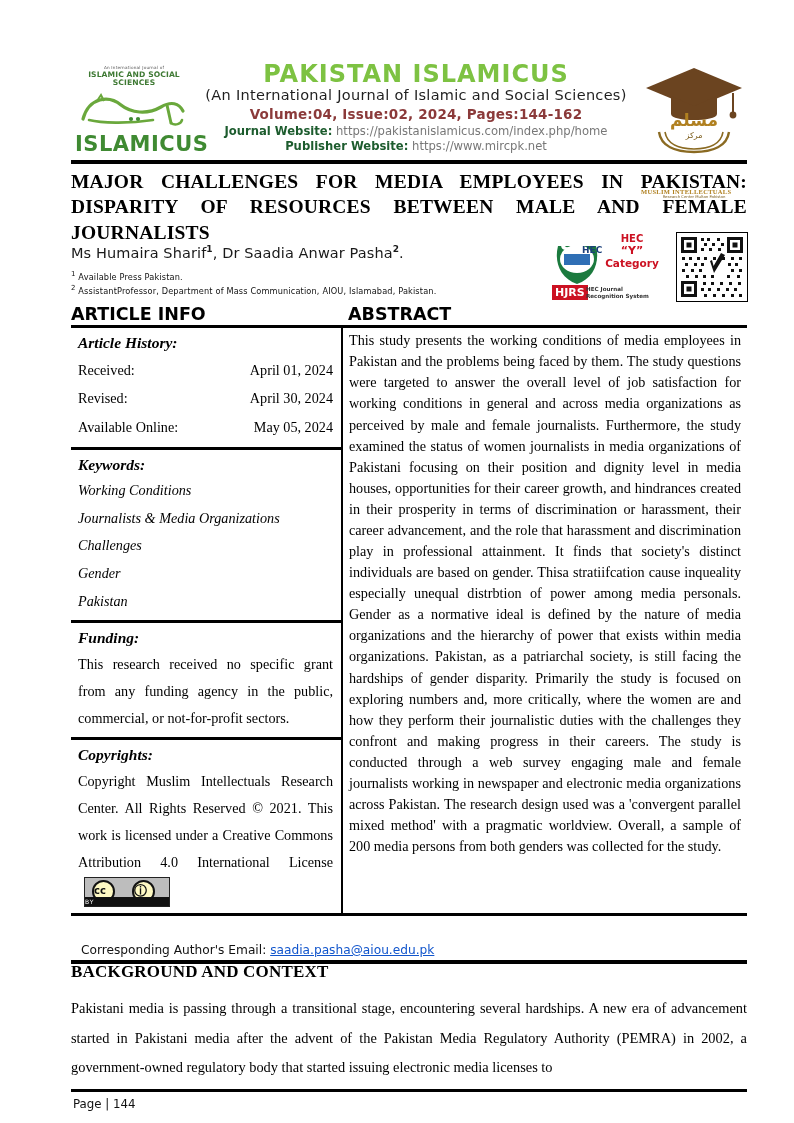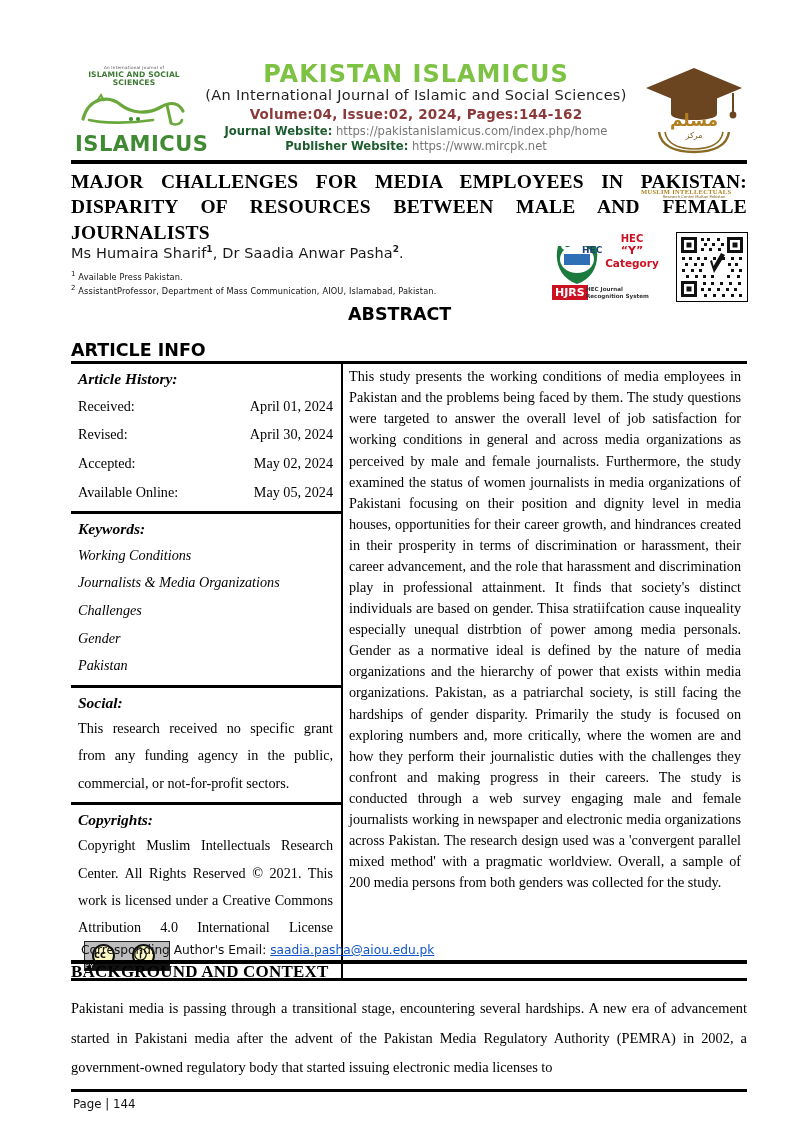--- a/index.html
+++ b/index.html
@@ -228,21 +228,21 @@
     border-bottom: 3.5px solid #000;
   }
   .hdr-left, .hdr-right {
     font-family: "DejaVu Sans", sans-serif;
     font-weight: bold;
     font-size: 17.5px;
     letter-spacing: 0px;
     padding-bottom: 1px;
     line-height: 1.1;
   }
-  .hdr-left { width: 272px; margin-top: 36px; }
+  .hdr-left { width: 272px; }
   .hdr-right { flex: 1; padding-left: 5px;}
 
   .body-row { display: flex; }
   .col-left {
     width: 272px;
     box-sizing: border-box;
     border-right: 2.5px solid #000;
   }
   .col-right {
     flex: 1;
@@ -543,40 +543,36 @@
           <div class="sect-h">Article History:</div>
           <div class="hist-row">
             <span>Received:</span>
             <span>April 01, 2024</span>
           </div>
           <div class="hist-row">
             <span>Revised:</span>
             <span>April 30, 2024</span>
           </div>
           <div class="hist-row">
-            <span>Accepted:</span>
-            <span>May 02, 2024</span>
-          </div>
-          <div class="hist-row">
             <span>Available Online:</span>
             <span>May 05, 2024</span>
           </div>
         </div>
 
         <div class="sect">
           <div class="sect-h">Keywords:</div>
           <div class="kw">Working Conditions</div>
           <div class="kw">Journalists &amp; Media Organizations</div>
           <div class="kw">Challenges</div>
           <div class="kw">Gender</div>
           <div class="kw">Pakistan</div>
         </div>
 
         <div class="sect">
-          <div class="sect-h">Social:</div>
+          <div class="sect-h">Funding:</div>
           <div class="para-just">This research received no specific grant from any funding agency in the public, commercial, or not-for-profit sectors.</div>
         </div>
 
         <div class="sect last">
           <div class="sect-h">Copyrights:</div>
           <div class="para-just">
             <span>Copyright Muslim Intellectuals Research Center. All Rights Reserved © 2021. This work is licensed under a Creative Commons Attribution 4.0 International License</span><span class="cc-badge"><span class="cc-circ cc-c1">cc</span><span class="cc-circ cc-c2">ⓘ</span><span class="bar"></span><span class="by">BY</span></span>
           </div>
         </div>
 

